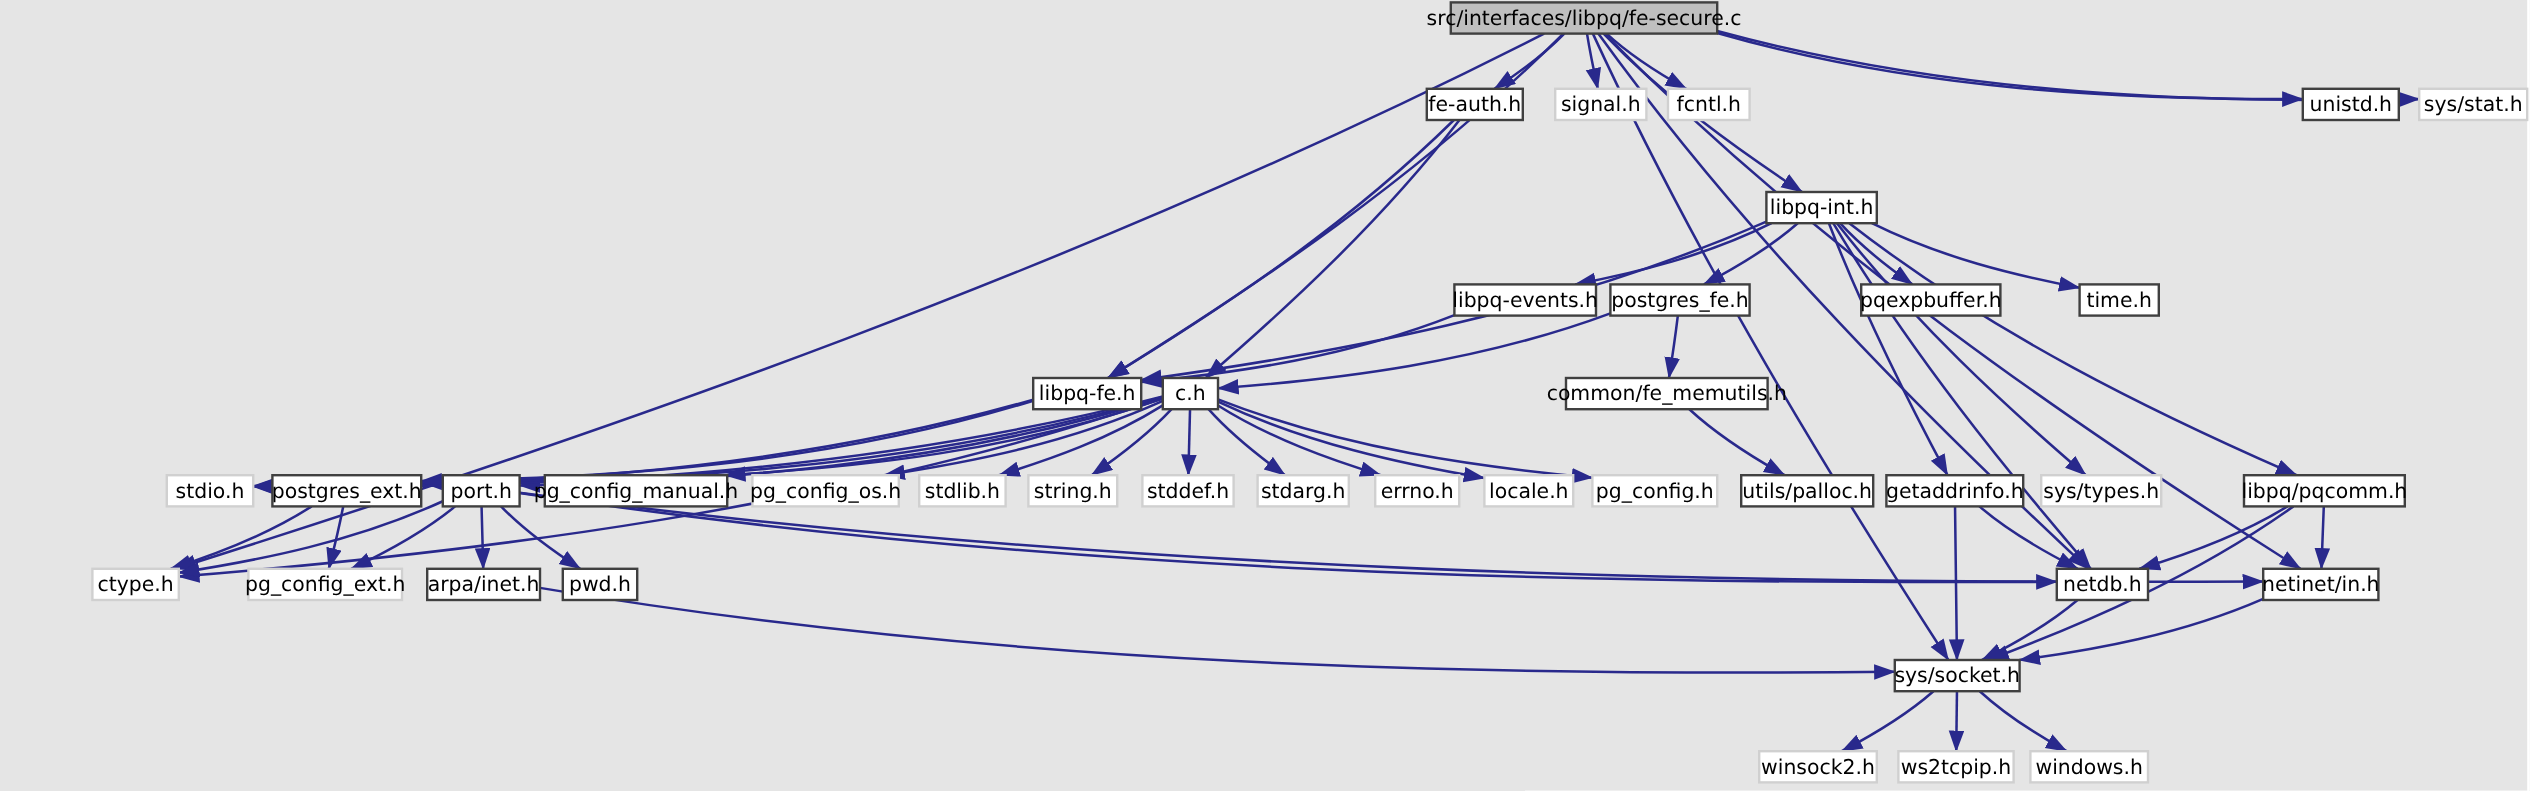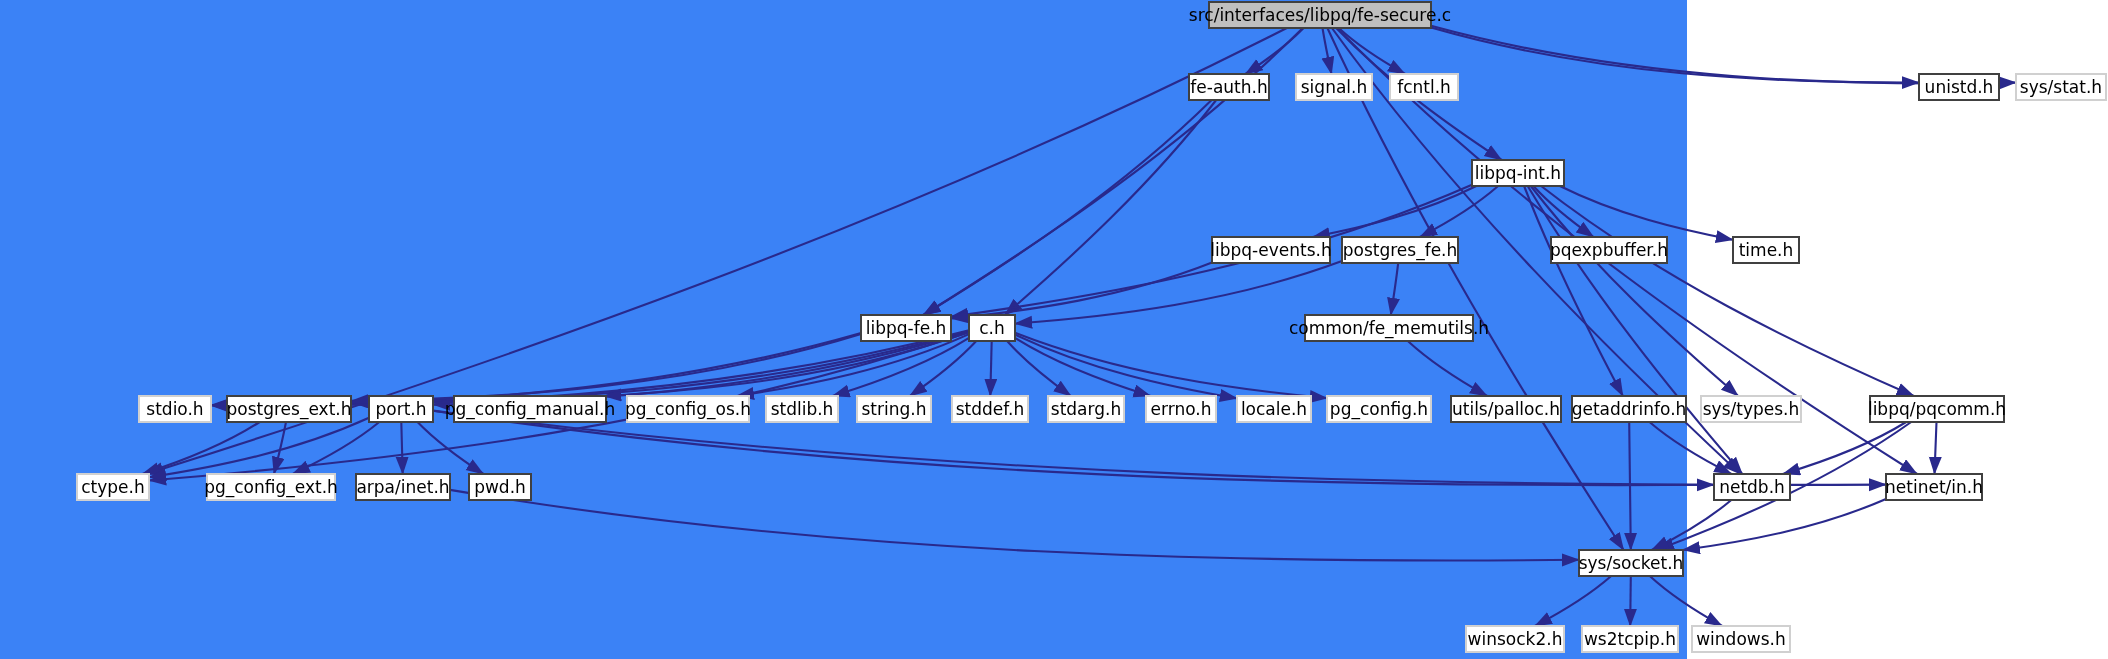--- a/index.html
+++ b/index.html
@@ -1,16 +1,16 @@
 <!DOCTYPE html>
 <html><head>
 <meta charset="utf-8">
 <style>
   html,body{margin:0;padding:0;background:#ffffff;}
-  #canvas-wrap{position:relative;width:1687px;height:659px;background:#3b82f6;
+  #canvas-wrap{position:relative;width:2106px;height:659px;background:#e5e5e5;
     font-family:"DejaVu Sans","Liberation Sans",sans-serif;}
   svg{position:absolute;left:0;top:0;width:2108px;height:659px;overflow:visible;}
   .edge{fill:none;stroke:#29298c;stroke-width:2.1;}
   .node rect{stroke-width:2;}
   .node text{font-size:17px;fill:#000000;dominant-baseline:middle;text-anchor:middle;
     font-family:"DejaVu Sans","Liberation Sans",sans-serif;}
   .n-root rect{fill:#bfbfbf;stroke:#404040;}
   .n-bold rect{fill:#ffffff;stroke:#404040;}
   .n-plain rect{fill:#ffffff;stroke:#d0d0d0;}
 </style>

